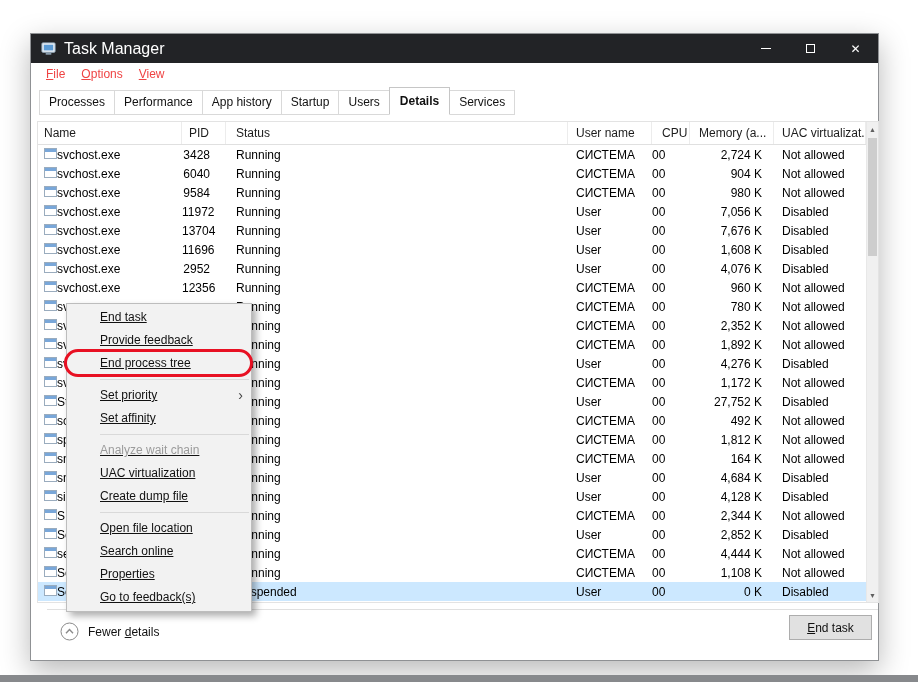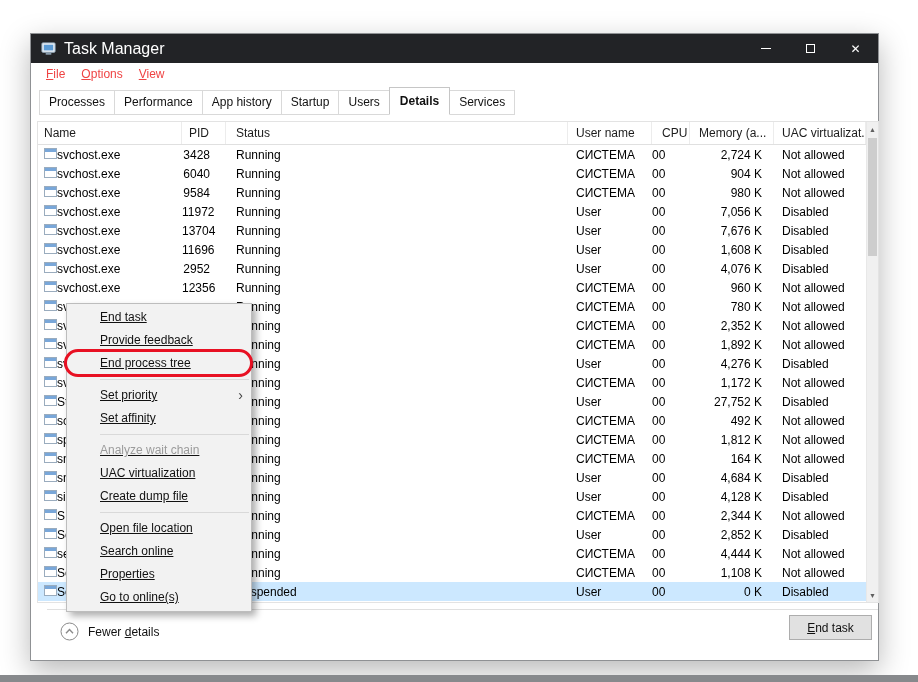--- a/index.html
+++ b/index.html
@@ -454,19 +454,19 @@
         <div class="cm-item"><span>Set priority</span><span class="cm-sub">›</span></div>
         <div class="cm-item"><span>Set affinity</span></div>
         <div class="cm-sep"></div>
         <div class="cm-item disabled"><span>Analyze wait chain</span></div>
         <div class="cm-item"><span>UAC virtualization</span></div>
         <div class="cm-item"><span>Create dump file</span></div>
         <div class="cm-sep"></div>
         <div class="cm-item"><span>Open file location</span></div>
         <div class="cm-item"><span>Search online</span></div>
         <div class="cm-item"><span>Properties</span></div>
-        <div class="cm-item"><span>Go to online(s)</span></div>
+        <div class="cm-item"><span>Go to feedback(s)</span></div>
       </div>
 
   </div>
 
   <div class="bottom-band"></div>
 </div>
 
 </body></html>

